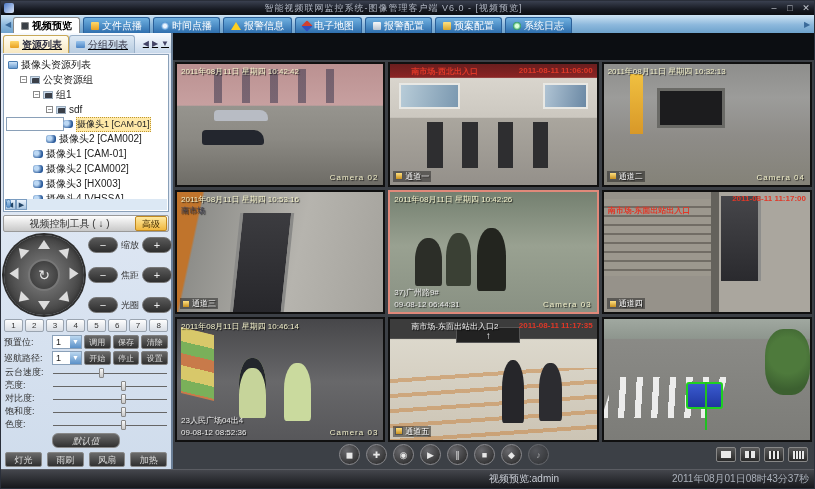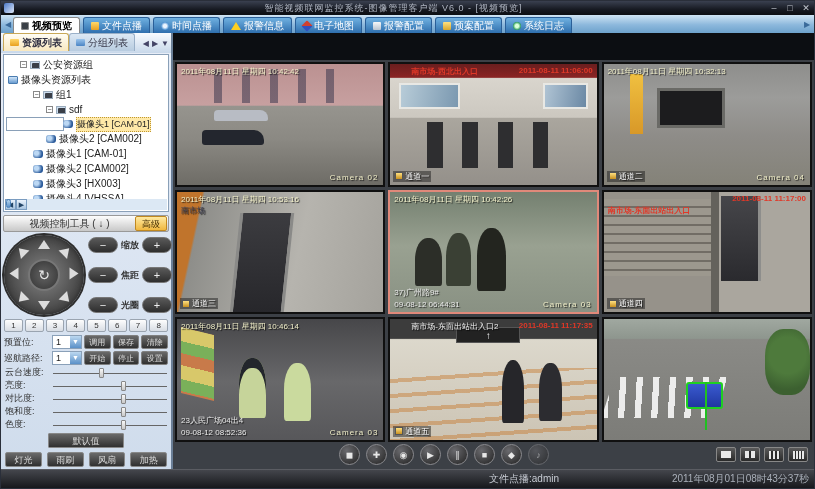--- a/index.html
+++ b/index.html
@@ -36,22 +36,22 @@
   .i-alarmcfg { background:linear-gradient(#f8f8f8,#b8c4d0); }
   .i-plancfg { background:linear-gradient(#ffe080,#d8a830); }
   .i-log { background:radial-gradient(#d8ffd8 30%,#2a9a5a 70%); border-radius:50%; }
 
   
   .main { flex:1; display:flex; min-height:0; }
 
   
   .sidebar { width:172px; flex:0 0 172px; background:linear-gradient(#e8eef8,#cfdcec);
     border-right:2px solid #6a7e96; display:flex; flex-direction:column; font-size:10px; }
-  .side-tabs { height:20px; flex:0 0 20px; display:flex; align-items:flex-start;
-    background:linear-gradient(#f8fbff,#c8d8ea); padding:0 2px; }
+  .side-tabs { height:20px; flex:0 0 20px; display:flex; align-items:flex-end;
+    background:linear-gradient(#f8fbff,#c8d8ea); padding:0 2px;text-decoration:underline; }
   .stab { display:flex; align-items:center; gap:3px; height:18px; padding:0 6px;
     border:1px solid #9ab0c8; border-bottom:none; border-radius:3px 3px 0 0;
     background:linear-gradient(#dce8f4,#b8cce0); color:#334; white-space:nowrap; }
   .stab.active { background:linear-gradient(#fffdf4,#f8e8c0); font-weight:bold; border-color:#c8a858; }
   .sicon { width:9px; height:7px; background:linear-gradient(#ffd86a,#e8a020); border-radius:1px; }
   .sicon.blue { background:linear-gradient(#9ac4ec,#4a84c4); }
   .side-tab-ctrl { margin-left:auto; display:flex; gap:3px; color:#446; font-size:8px; align-self:center; }
 
   .tree { flex:0 0 158px; background:#fff; border:1px solid #8aa0b8; margin:1px 2px 0 2px;
     padding:2px 0 0 2px; overflow:hidden; position:relative; }
@@ -87,21 +87,21 @@
   .dW{left:4px;top:34px;transform:rotate(-90deg)} .dE{right:4px;top:34px;transform:rotate(90deg)}
   .dNW{left:12px;top:12px;transform:rotate(-45deg)} .dNE{right:12px;top:12px;transform:rotate(45deg)}
   .dSW{left:12px;bottom:12px;transform:rotate(-135deg)} .dSE{right:12px;bottom:12px;transform:rotate(135deg)}
   .dpad-center { position:absolute; left:24px; top:24px; width:32px; height:32px; border-radius:50%;
     background:radial-gradient(#555 30%,#333); border:2px solid #777; color:#e8e8e8;
     font-size:14px; text-align:center; line-height:28px; }
   .lens { flex:1; display:flex; flex-direction:column; justify-content:space-between; padding:2px 0; }
   .lens-row { display:flex; align-items:center; gap:3px; }
   .pill { width:30px; height:16px; border-radius:8px; background:linear-gradient(#5a5a5a,#2e2e2e);
     border:1px solid #777; color:#eee; font-size:11px; text-align:center; line-height:14px; }
-  .lens-label { flex:1; text-align:center; color:#333; font-size:9px; white-space:nowrap;font-weight:bold; }
+  .lens-label { flex:1; text-align:center; color:#333; font-size:9px; white-space:nowrap; }
 
   .num-row { display:flex; gap:2px; padding:4px 3px 2px 3px; }
   .num-btn { flex:1; height:13px; font-size:8px; text-align:center; line-height:12px; color:#333;
     background:linear-gradient(#fdfdfd,#d8dde4); border:1px solid #9aa4b0; border-radius:2px; }
 
   .form-row { display:flex; align-items:center; gap:2px; padding:1px 3px; height:17px; }
   .frm-label { width:46px; flex:0 0 46px; color:#333; font-size:9px; white-space:nowrap; }
   .sel { width:30px; height:14px; background:#fff; border:1px solid #8aa0b8; font-size:9px;
     color:#222; display:flex; align-items:center; }
   .sel .v { flex:1; padding-left:3px; }
@@ -112,22 +112,22 @@
     white-space:nowrap; overflow:hidden; }
 
   .slider-row { display:flex; align-items:center; padding:0 4px; height:14px; }
   .slider-label { width:48px; flex:0 0 48px; color:#333; font-size:9px; white-space:nowrap; }
   .track { flex:1; position:relative; height:10px; }
   .track::before { content:""; position:absolute; left:0; right:0; top:5px; height:1px; background:#666; }
   .thumb { position:absolute; top:0; width:5px; height:10px; background:linear-gradient(#f8f8f8,#c8c8c8);
     border:1px solid #888; border-radius:1px; }
 
   .default-row { text-align:center; padding:2px 0; }
-  .default-btn { display:inline-block; width:76px; height:15px; font-size:9px; color:#ddd;
-    line-height:14px; background:linear-gradient(#6a6a6a,#303030); border:1px solid #888; border-radius:1px; }
+  .default-btn { display:inline-block; width:68px; height:15px; font-size:9px; color:#ddd;
+    line-height:14px; background:linear-gradient(#6a6a6a,#303030); border:1px solid #888; border-radius:6px;font-style:italic; }
   .aux-row { display:flex; gap:5px; padding:2px 4px 3px 4px; }
   .aux-btn { flex:1; height:15px; font-size:9px; color:#ddd; text-align:center; line-height:14px;
     background:linear-gradient(#6a6a6a,#303030); border:1px solid #888; border-radius:2px; }
 
   
   .video-area { flex:1; background:#3c4046; display:flex; flex-direction:column; padding:2px; min-width:0;margin-top:27px; }
   .grid { flex:1; display:grid; grid-template-columns:repeat(3,1fr); grid-template-rows:repeat(3,1fr);
     gap:3px; min-height:0; }
   .cell { position:relative; overflow:hidden; border:2px solid #101010; background:#777; }
   .cell.selected { border-color:#e0897a; }
@@ -292,28 +292,28 @@
           <span>分组列表</span>
         </div>
         <div class="side-tab-ctrl">
           <span>◀</span>
           <span>▶</span>
           <span>▼</span>
         </div>
       </div>
 
       <div class="tree">
+        <div class="titem d0">
+          <span class="nicon n-list"></span>
+          <span class="tlabel">摄像头资源列表</span>
+        </div>
         <div class="titem d1">
           <span class="expander">−</span>
           <span class="nicon n-monitor"></span>
           <span class="tlabel">公安资源组</span>
-        </div>
-        <div class="titem d0">
-          <span class="nicon n-list"></span>
-          <span class="tlabel">摄像头资源列表</span>
         </div>
         <div class="titem d2">
           <span class="expander">−</span>
           <span class="nicon n-monitor"></span>
           <span class="tlabel">组1</span>
         </div>
         <div class="titem d3">
           <span class="expander">−</span>
           <span class="nicon n-monitor"></span>
           <span class="tlabel">sdf</span>
@@ -566,17 +566,17 @@
           <span class="lay-btn">
               <span class="lay-ic lay-16"></span>
             </span>
         </div>
       </div>
     </div>
   </div>
 
   <div class="statusbar">
     <span class="status-msg">[信息] - 视频分析任务 [sdf] 启动了...</span>
-    <span class="status-user">文件点播:admin</span>
+    <span class="status-user">视频预览:admin</span>
     <span class="status-time">2011年08月01日08时43分37秒</span>
   </div>
 
 </div>
 
 </body></html>

